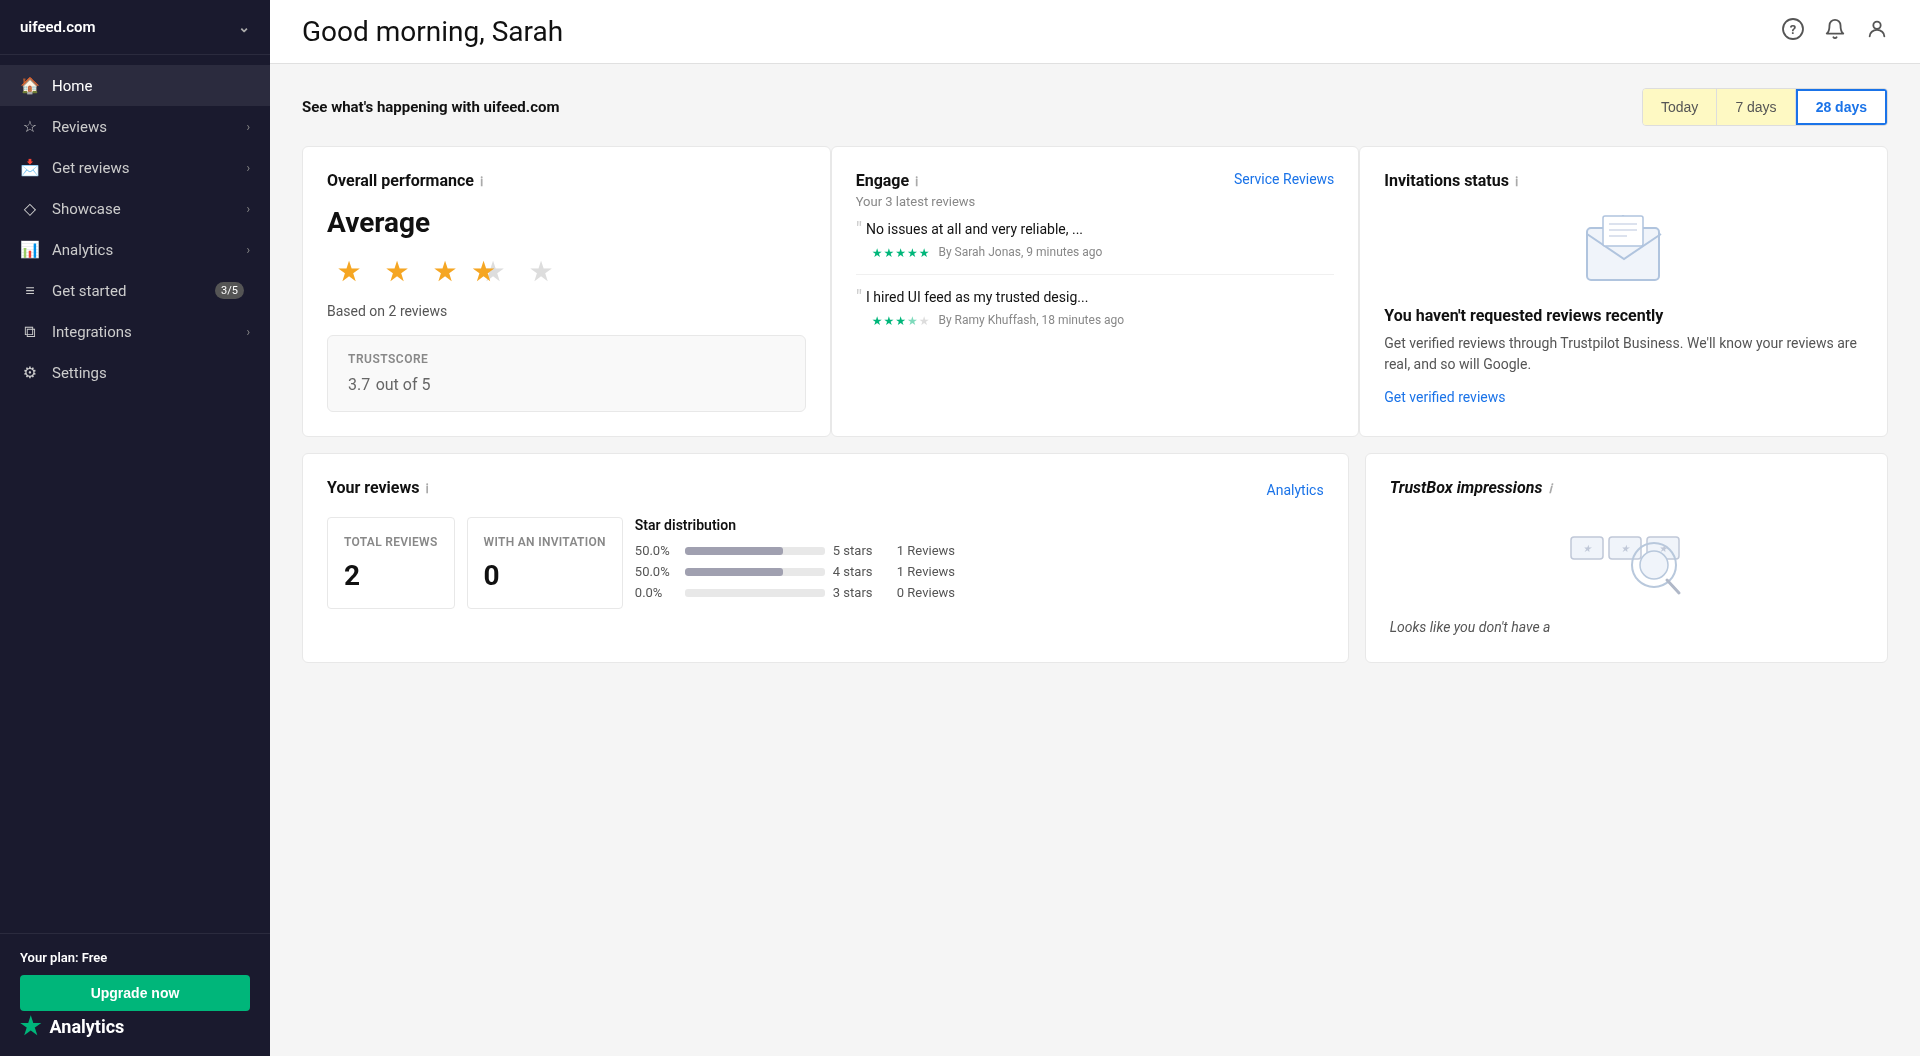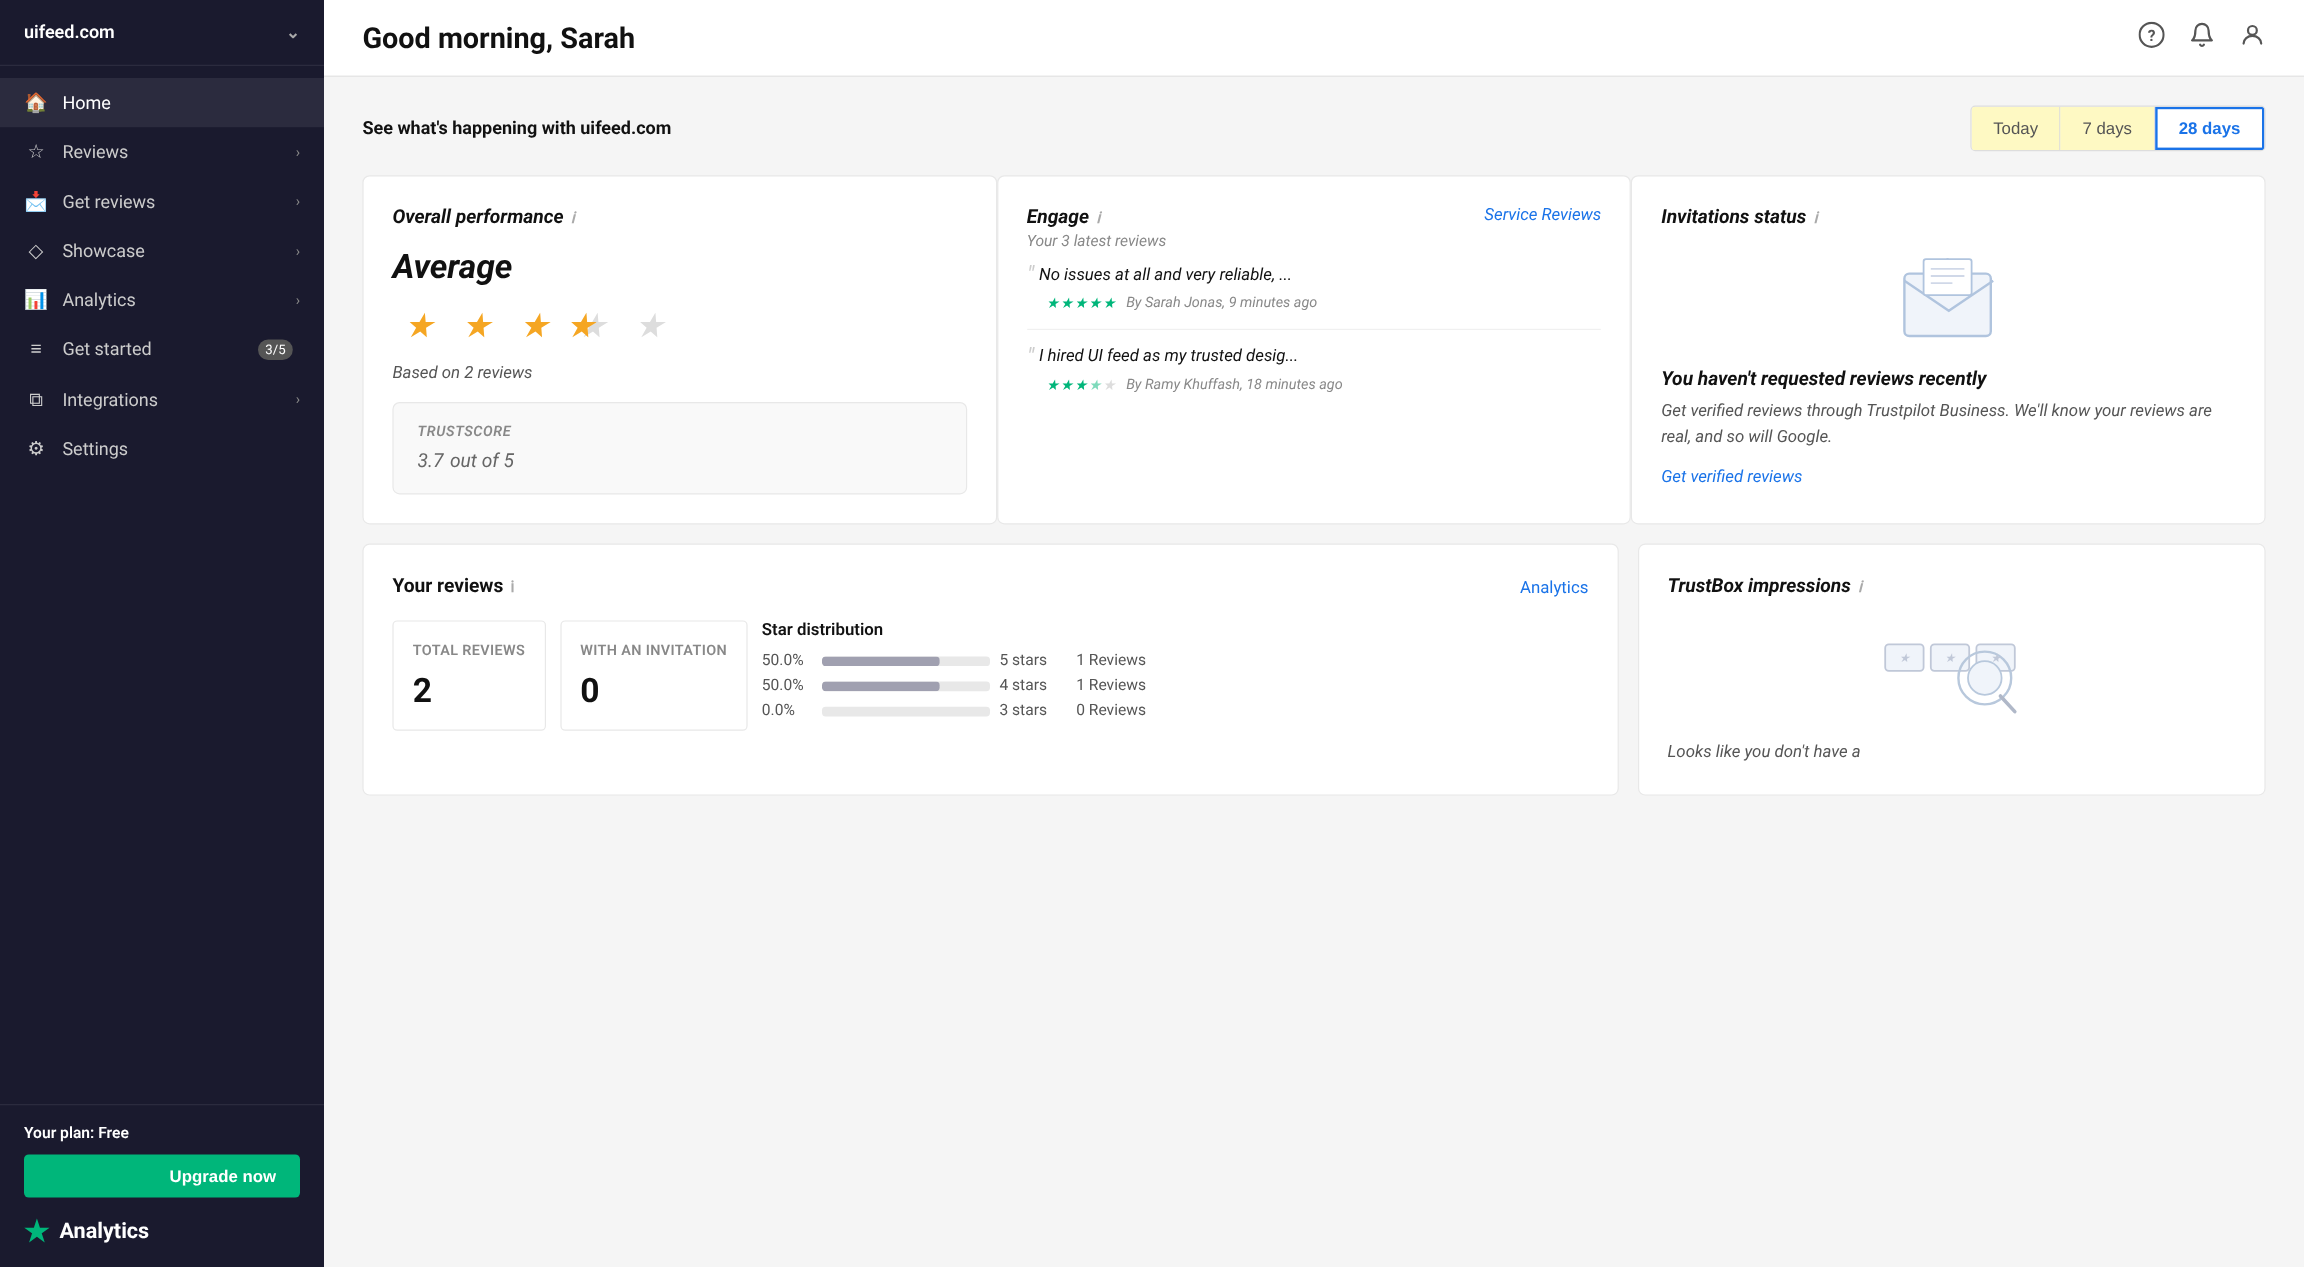--- a/index.html
+++ b/index.html
@@ -62,22 +62,21 @@
     .upgrade-btn {
       background: #00b67a;
       color: #fff;
       border: none;
       border-radius: 4px;
       padding: 10px 20px;
       font-size: 14px;
       font-weight: 600;
       cursor: pointer;
       width: 100%;
-      margin-bottom: 14px;
-      text-align: right;
+      margin-bottom: 1px;
     }
     .trustpilot-logo {
       display: flex;
       align-items: center;
       gap: 8px;
       color: #fff;
       font-size: 18px;
       font-weight: 700;
     }
     .tp-star { color: #00b67a; font-size: 24px; }
@@ -94,22 +93,22 @@
     .topbar {
       background: #fff;
       border-bottom: 1px solid #e0e0e0;
       padding: 0 32px;
       height: 64px;
       display: flex;
       align-items: center;
       justify-content: space-between;
     }
     .topbar-title {
-      font-size: 24px;
-      font-weight: 700;
+      font-size: 28px;
+      font-weight: 400;
       color: #111;
     }
     .topbar-icons {
       display: flex;
       align-items: center;
       gap: 20px;
     }
     .topbar-icon {
       font-size: 20px;
       color: #555;
@@ -160,21 +159,20 @@
       border: 2px solid #1a73e8;
       font-weight: 600;
     }
 
     
     .cards-row {
       display: grid;
       grid-template-columns: 1fr 1fr 1fr;
       gap: 0;
       margin-bottom: 16px;
-      font-style: italic;
     }
 
     .card {
       background: #fff;
       border-radius: 6px;
       padding: 24px;
       border: 1px solid #e8e8e8;
     }
     .card-title {
       font-size: 16px;

